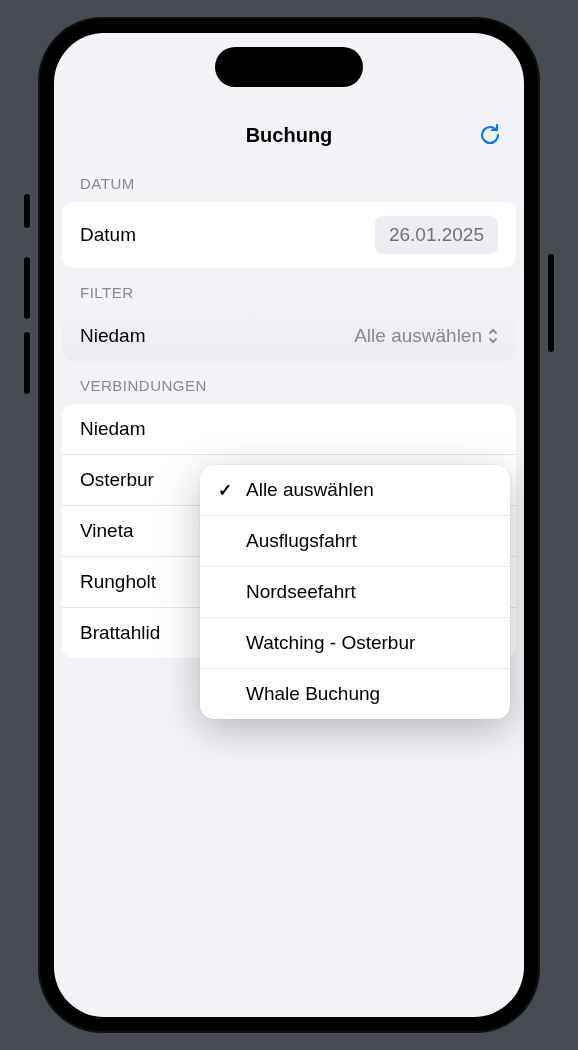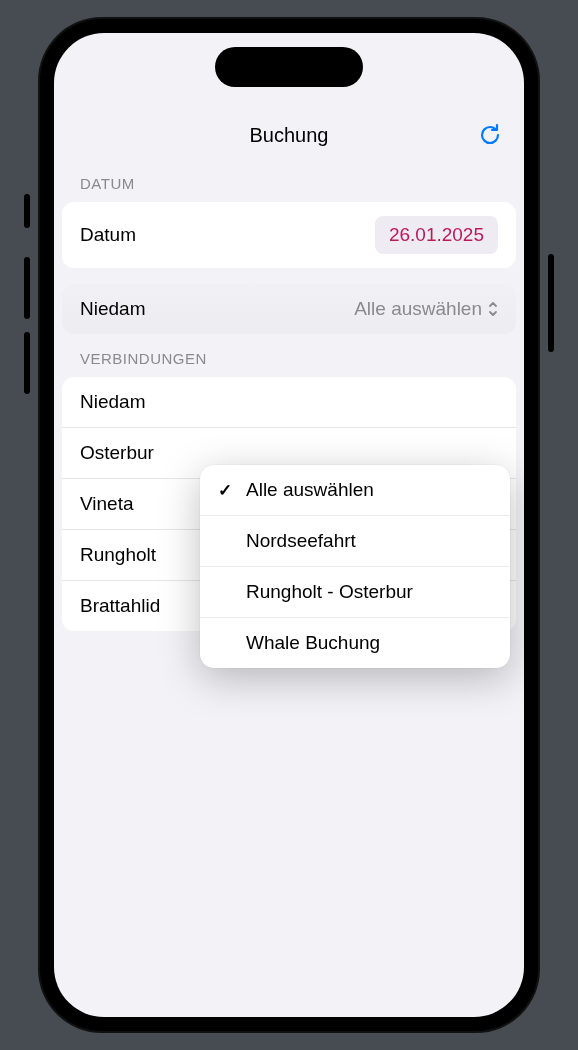--- a/index.html
+++ b/index.html
@@ -83,21 +83,21 @@
       display: flex;
       align-items: center;
       justify-content: center;
       position: relative;
       height: 48px;
       padding: 0 20px;
     }
     
     .header-title {
       font-size: 20px;
-      font-weight: 400;
+      font-weight: 700;
       color: #000;
     }
     
     .refresh-btn {
       position: absolute;
       right: 22px;
       top: 50%;
       transform: translateY(-50%);
       width: 24px;
       height: 24px;
@@ -137,21 +137,21 @@
     
     .card-label-bold {
       font-weight: 600;
     }
     
     .date-chip {
       background: #eeecf2;
       border-radius: 8px;
       padding: 8px 14px;
       font-size: 19px;
-      color: #be185d;
+      color: #737373;
     }
     
     .chevron {
       width: 18px;
       height: 11px;
     }
     
     .filter-card {
       background: linear-gradient(180deg, #f1f0f5 0%, #edecf1 100%);
       border-radius: 12px;
@@ -252,20 +252,21 @@
         <div class="card">
           <span class="card-label">Datum</span>
           <span class="date-chip">26.01.2025</span>
         </div>
       </div>
 
       <div class="section">
       </div>
 
       <div class="section">
+        <div class="section-label">FILTER</div>
         <div class="filter-card">
           <span class="card-label">Niedam</span>
           <span class="filter-value">
             <span>Alle auswählen</span>
             <svg class="updown" viewBox="0 0 10 16" fill="none">
               <path d="M2 5 L5 2 L8 5" stroke="#8a8a8e" stroke-width="1.8" stroke-linecap="round" stroke-linejoin="round"></path>
               <path d="M2 11 L5 14 L8 11" stroke="#8a8a8e" stroke-width="1.8" stroke-linecap="round" stroke-linejoin="round"></path>
             </svg>
           </span>
         </div>
@@ -277,20 +278,21 @@
           <div class="list-item">Niedam</div>
           <div class="list-item">Osterbur</div>
           <div class="list-item">Vineta</div>
           <div class="list-item">Rungholt</div>
           <div class="list-item">Brattahlid</div>
         </div>
       </div>
 
       <div class="dropdown">
         <div class="dropdown-item has-check">Alle auswählen</div>
+        <div class="dropdown-item">Ausflugsfahrt</div>
         <div class="dropdown-item">Nordseefahrt</div>
-        <div class="dropdown-item">Rungholt - Osterbur</div>
+        <div class="dropdown-item">Watching - Osterbur</div>
         <div class="dropdown-item">Whale Buchung</div>
       </div>
 
     </div>
   </div>
 </div>
 
 </body></html>

